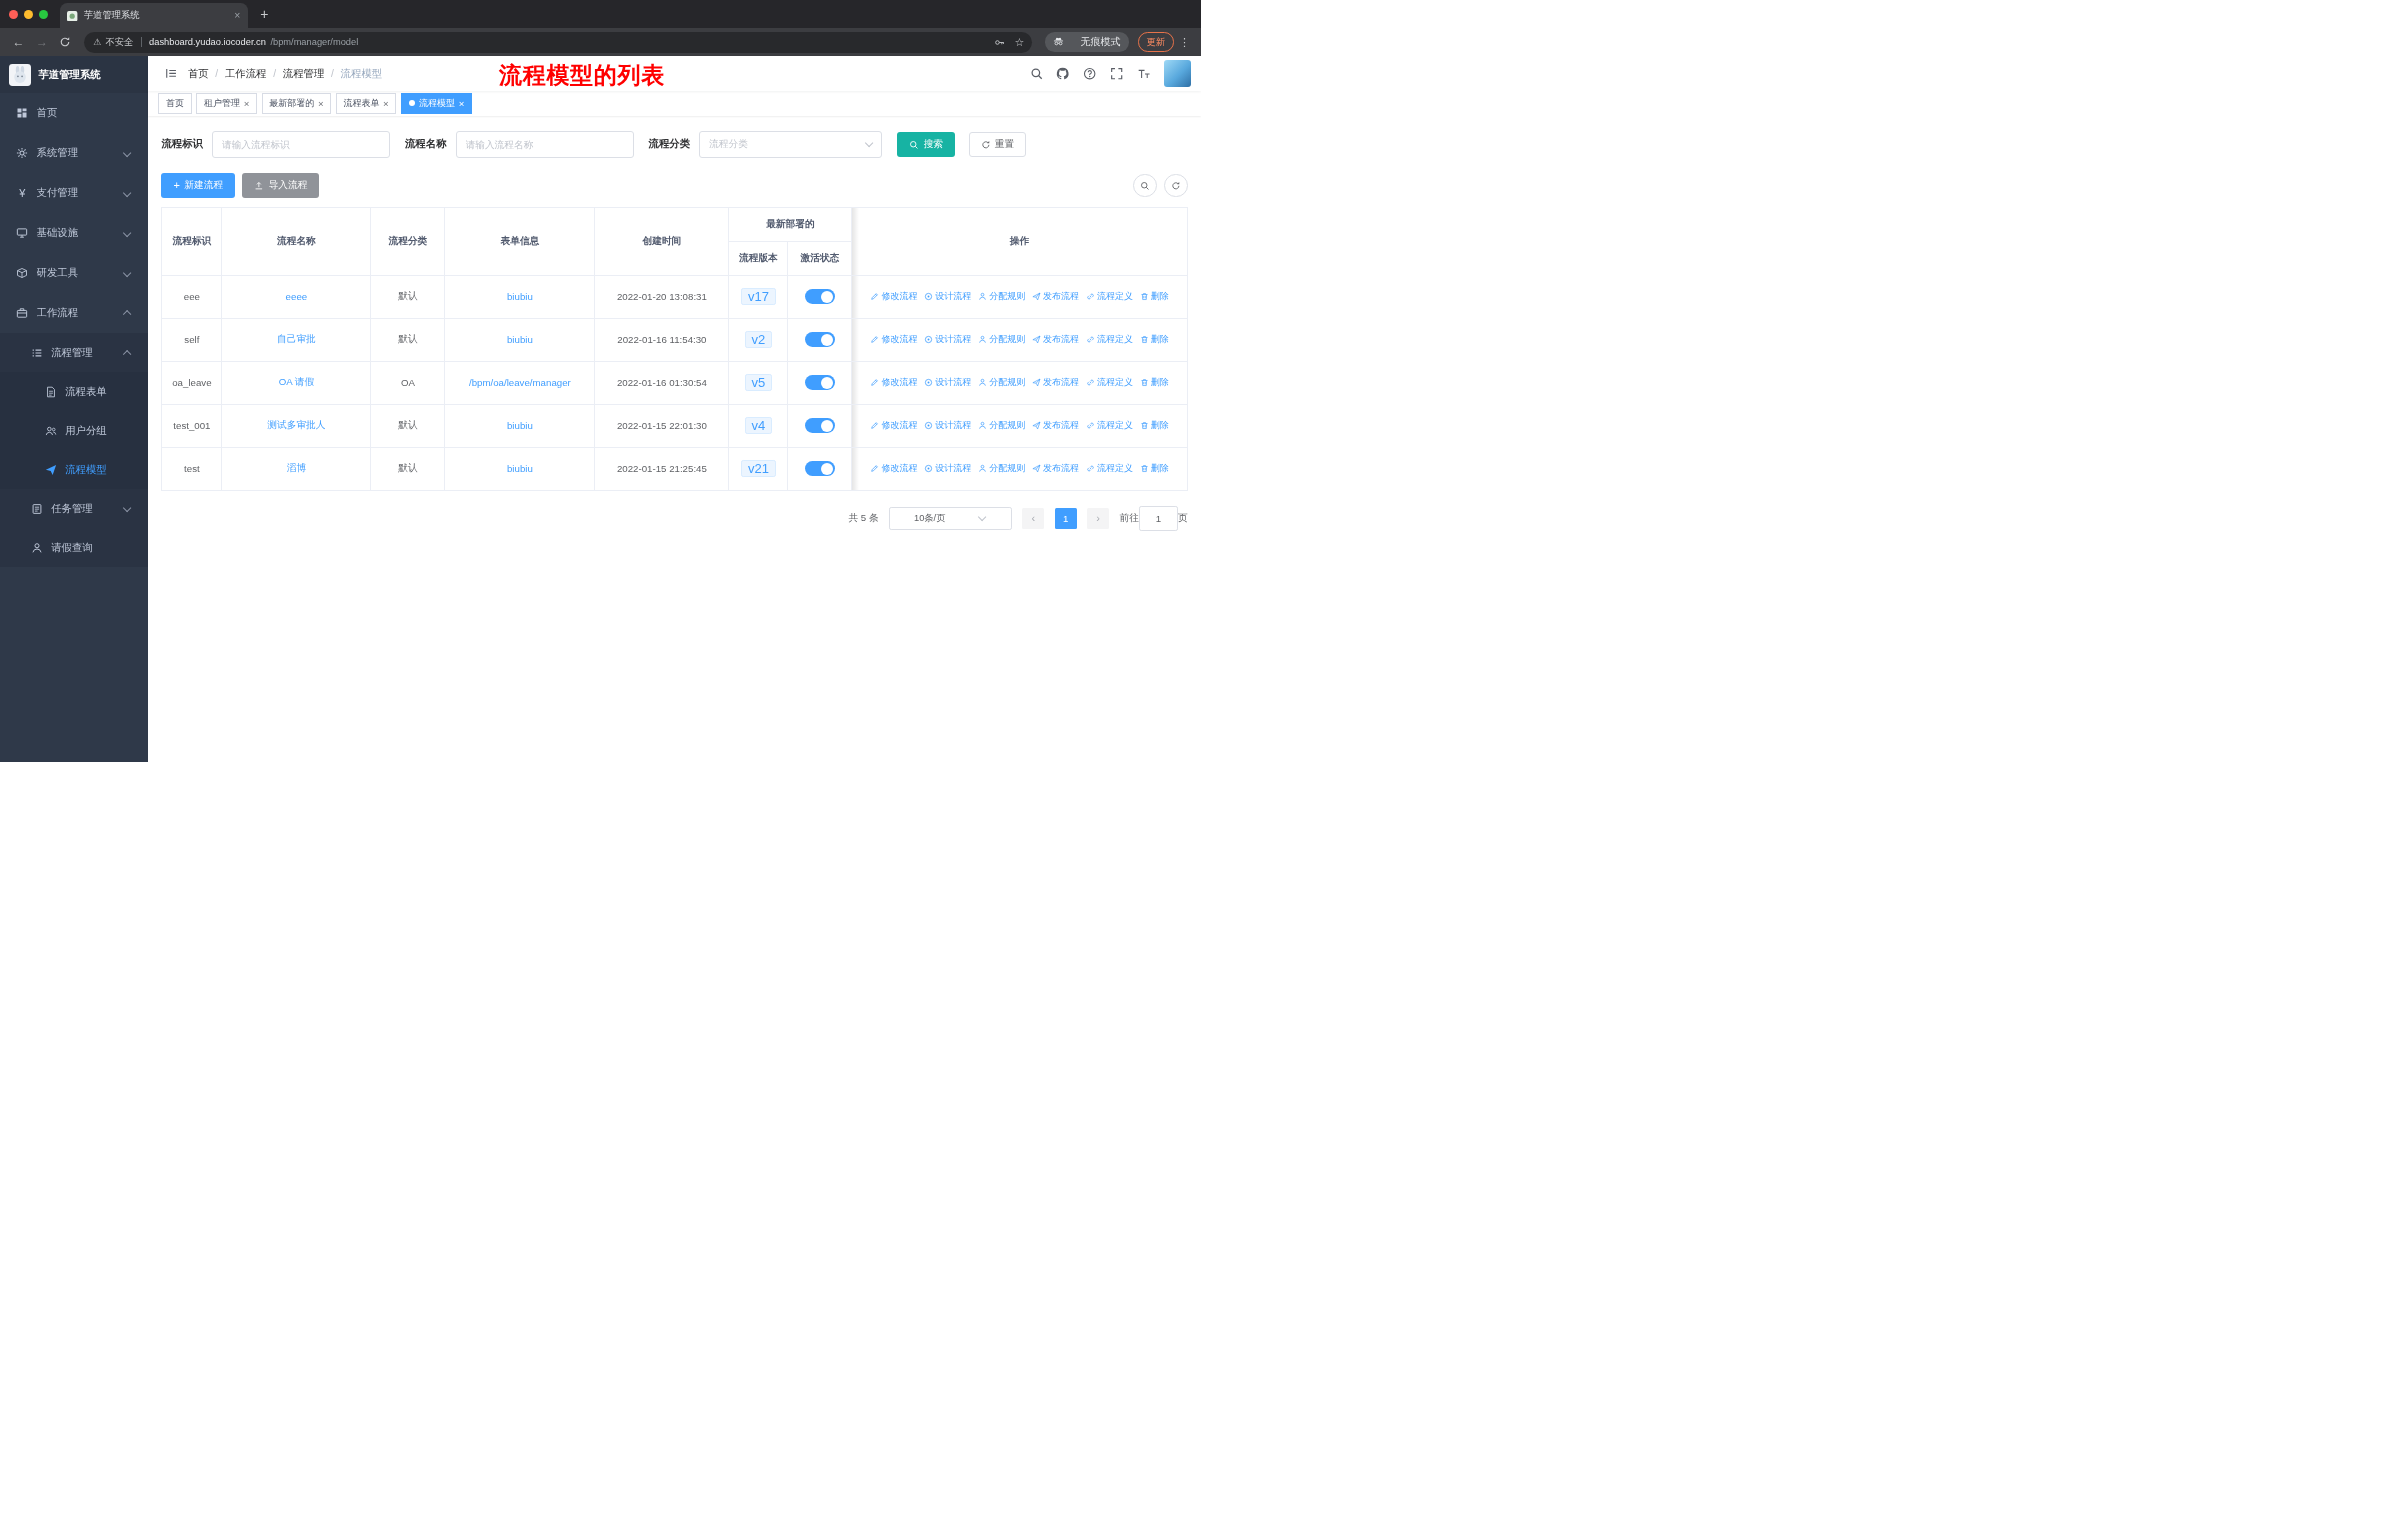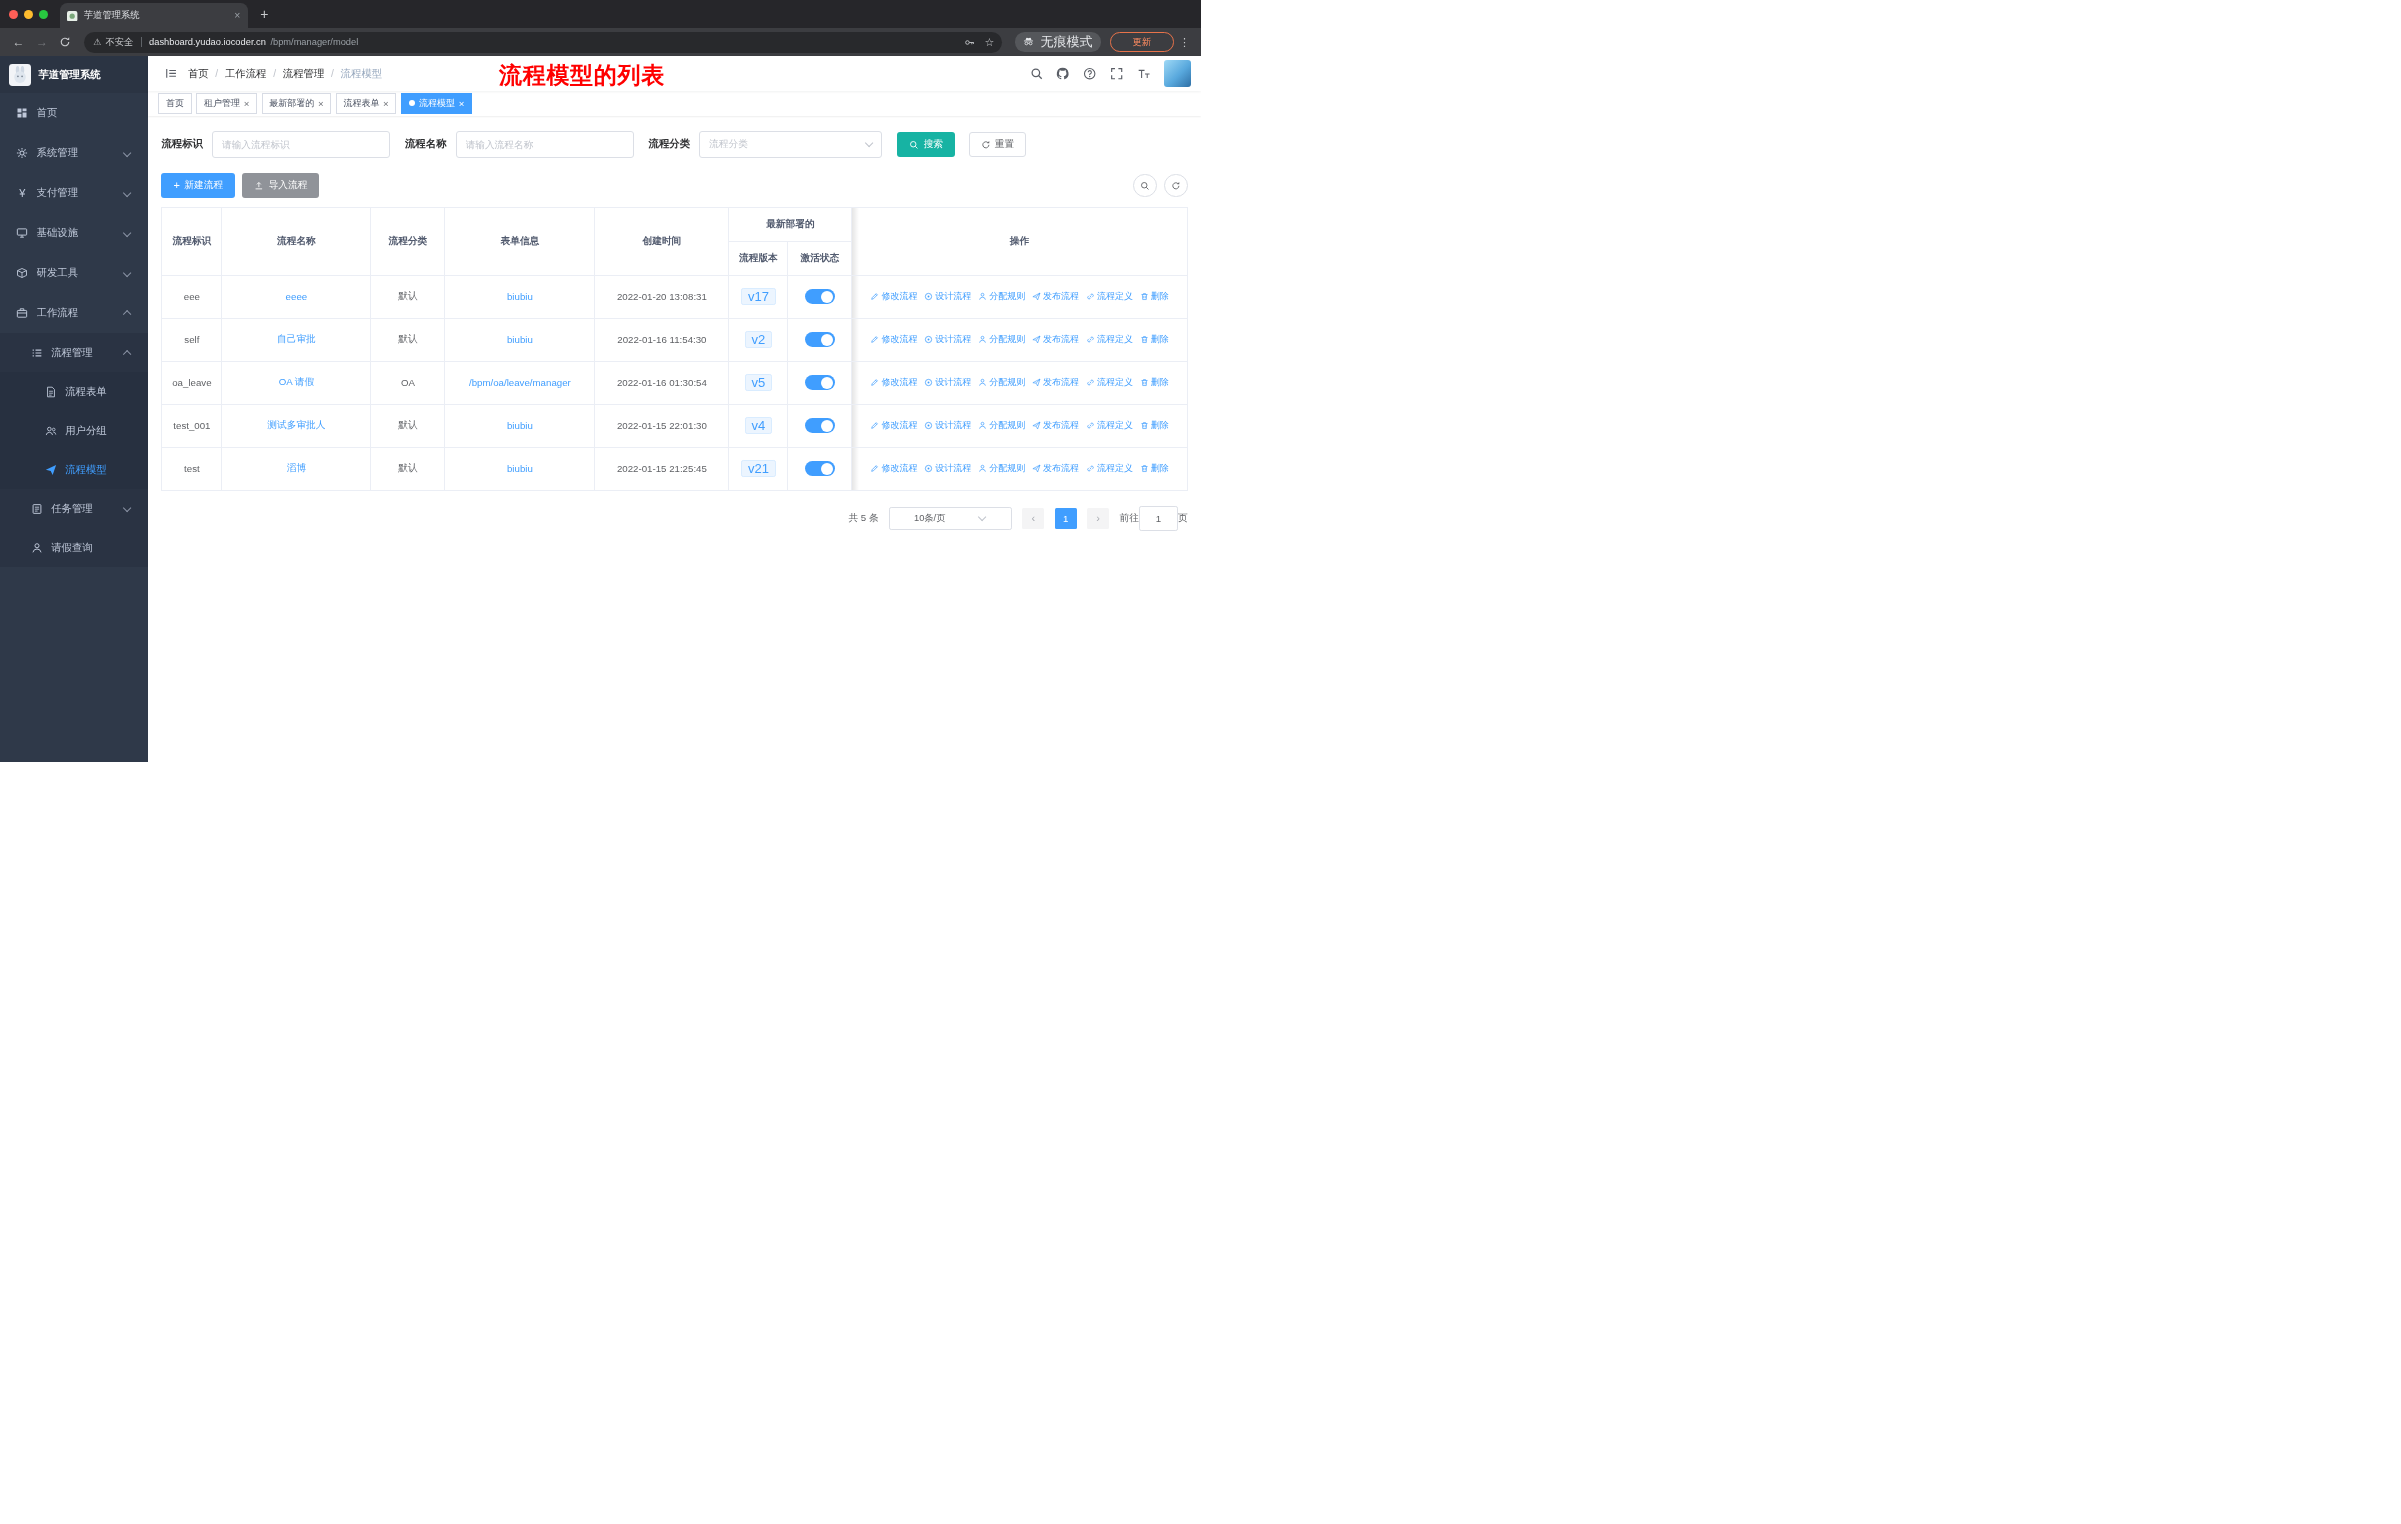--- a/index.html
+++ b/index.html
@@ -24,23 +24,23 @@
   .bic svg{width:12px;height:12px}
   .urlbar{flex:1;height:21px;margin:0 6px;background:#28292c;border-radius:10.4px;display:flex;align-items:center;padding:0 7.4px 0 9px;gap:4.5px;color:#c7c9cc;font-size:9.3px}
   .warn{font-size:9px;color:#c7c9cc}
   .seclabel{color:#c7c9cc}
   .urlsep{width:0.7px;height:10.4px;background:#5f6368;margin:0 3px}
   .host{color:#e8eaed}
   .path{color:#9aa0a6}
   .url-right{margin-left:auto;display:flex;align-items:center;gap:9px;color:#c7c9cc}
   .url-right svg{width:11px;height:11px}
   .star{font-size:11px}
-  .incog{height:19.4px;background:#55575b;border-radius:9.7px;display:flex;align-items:center;gap:6px;padding:0 8.2px;color:#e8eaed;font-size:13px;margin-left:6px}
+  .incog{height:19.4px;background:#55575b;border-radius:9.7px;display:flex;align-items:center;gap:16px;padding:0 8.2px;color:#e8eaed;font-size:10px;margin-left:6px}
   .incog svg{width:11px;height:11px}
-  .update-pill{height:18px;display:flex;align-items:center;border:0.7px solid #e8734a;color:#ff8c61;border-radius:9.7px;padding:0 22px;font-size:9.3px;margin-left:7.4px;cursor:pointer}
+  .update-pill{height:18px;display:flex;align-items:center;border:0.7px solid #e8734a;color:#ff8c61;border-radius:9.7px;padding:0 8px;font-size:9.3px;margin-left:7.4px;cursor:pointer}
   .kebab{color:#c7c9cc;font-size:11px;width:18px;text-align:center;cursor:pointer}
 
   
   .app{flex:1;display:flex;min-height:0}
   .sidebar{width:148px;background:#2f3949;display:flex;flex-direction:column;color:#bfc8d9;flex:0 0 auto}
   .logo-row{height:37px;display:flex;align-items:center;gap:7.4px;padding:0 9px;background:#2b3443}
   .logo-img{width:22px;height:22px}
   .logo-title{color:#fff;font-weight:700;font-size:10.4px;white-space:nowrap}
   .menu{flex:1;overflow:hidden}
   .mi{height:40px;display:flex;align-items:center;gap:8.2px;padding:0 16.4px;font-size:10.4px;color:#bfc8d9;cursor:pointer;white-space:nowrap}

